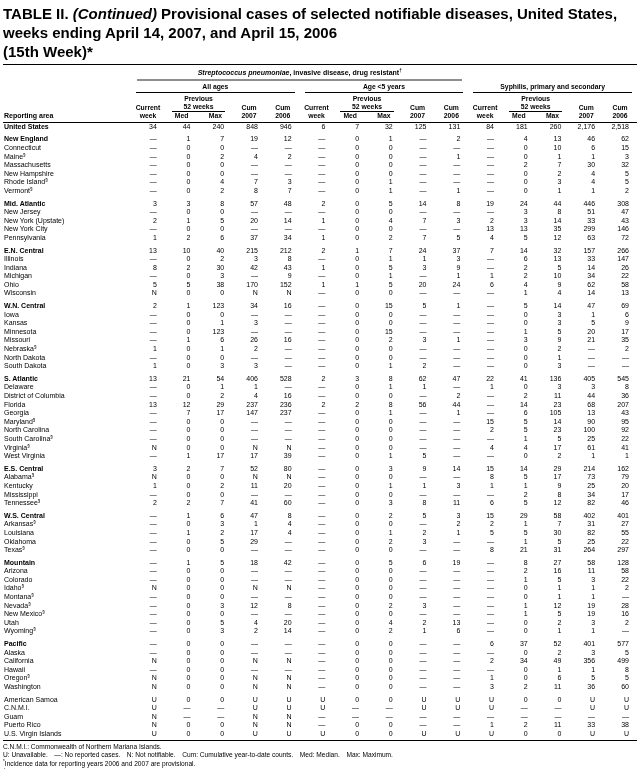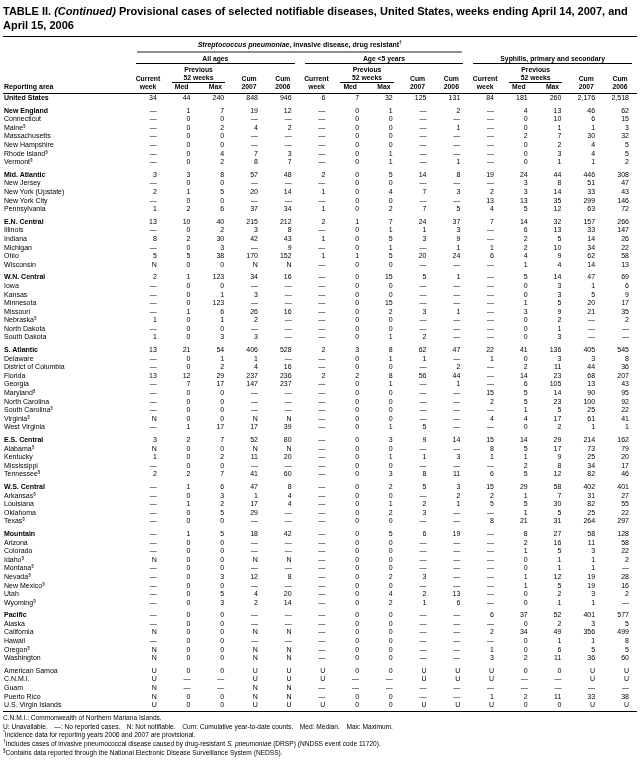--- a/index.html
+++ b/index.html
@@ -1,18 +1,18 @@
 <!DOCTYPE html>
 <html><head>
 <meta charset="utf-8">
 <style>
   html,body { margin:0; padding:0; background:#fff; }
   body { width:640px; font-family:"Liberation Sans", sans-serif; color:#000; -webkit-font-smoothing:antialiased; }
   .page { padding:5px 3px 0 3px; }
-  .title { font-size:11px; font-weight:bold; line-height:1.25; letter-spacing:0; }
+  .title { font-size:15px; font-weight:bold; line-height:1.25; letter-spacing:0; }
   .title .it { font-style:italic; }
   table { border-collapse:collapse; table-layout:fixed; width:634px; border-top:1px solid #000; margin-top:3px; }
   col.c-area { width:128px; }
   col.c-num  { width:33.7px; }
   td { padding:0; }
   thead td { font-weight:bold; font-size:6.8px; text-align:center; vertical-align:bottom; line-height:1.15; }
   tr.hr1 td { padding-top:4px; }
   .g1 { border-bottom:2.5px solid #8e8e8e; padding-bottom:2px; margin:0 6px; font-size:7px; font-weight:bold; }
   .g1 .it { font-style:italic; }
   .uline { border-bottom:1px solid #000; padding-bottom:1px; margin:0 5px; padding-top:2px; }
@@ -32,20 +32,21 @@
   .fn .it { font-style:italic; }
 </style>
 </head>
 <body>
 
 <div class="page">
   <div class="title">
     <span>TABLE II.</span>
     <span class="it">(Continued)</span>
     <span>Provisional cases of selected notifiable diseases, United States, weeks ending April 14, 2007, and April 15, 2006</span>
+    <div>(15th Week)*</div>
   </div>
 
   <table>
     <colgroup>
       <col class="c-area">
       <col class="c-num">
         <col class="c-num">
         <col class="c-num">
         <col class="c-num">
         <col class="c-num">

